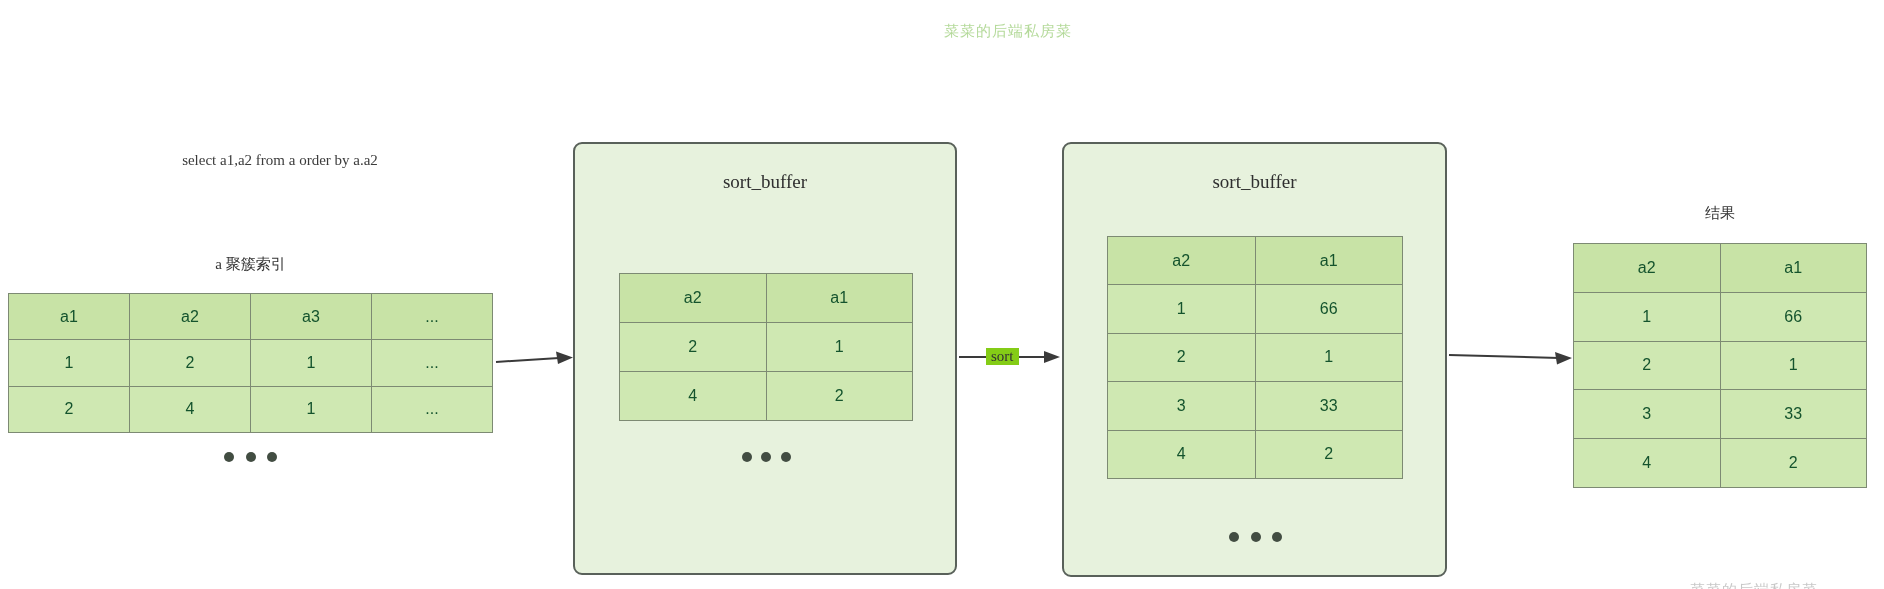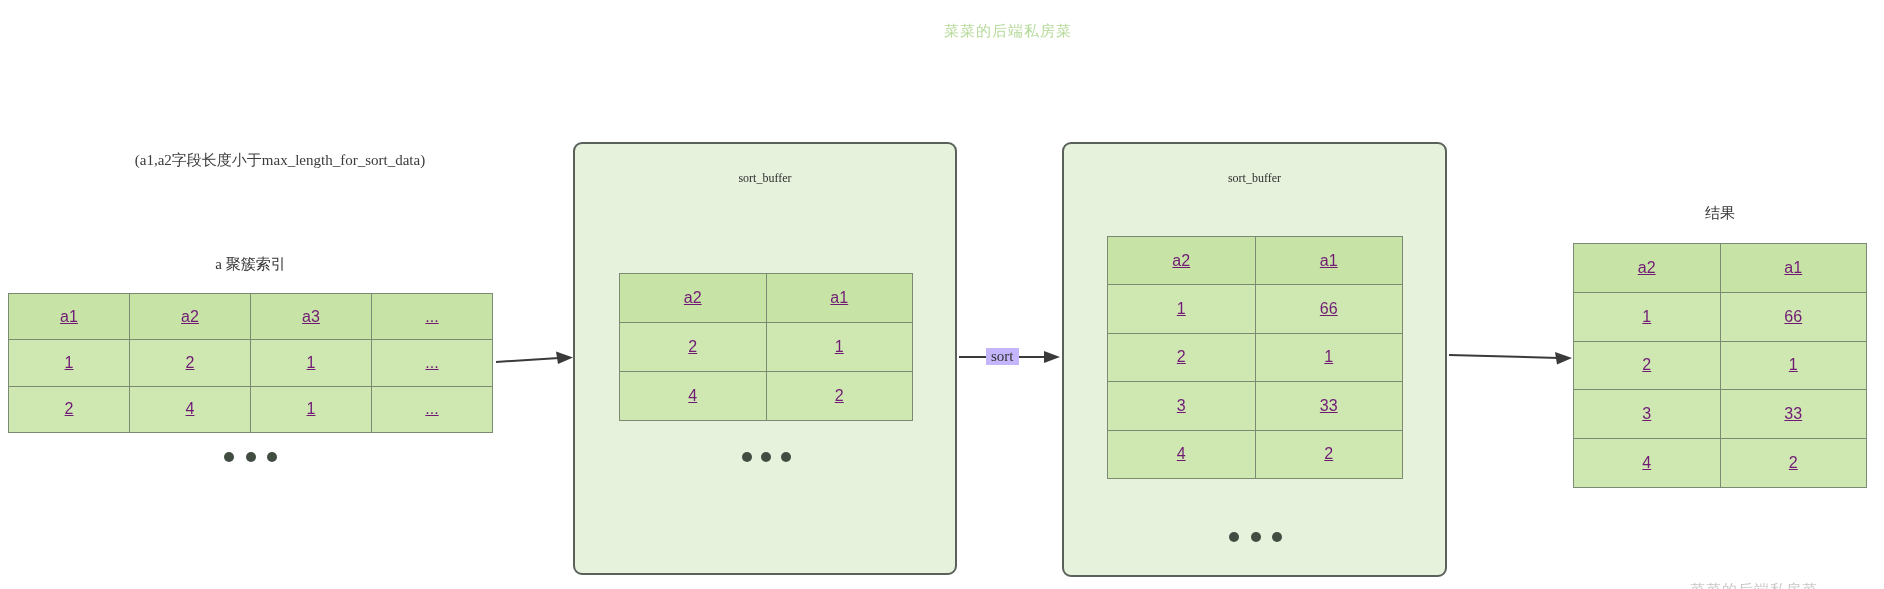--- a/index.html
+++ b/index.html
@@ -34,51 +34,50 @@
   }
   .diagram-label{
     text-align:center;font-size:15px;color:#333333;white-space:nowrap;
   }
   .bigbox{
     background:var(--box-fill);
     border:2px solid var(--box-border);
     border-radius:9px;
   }
   .boxtitle{
-    text-align:center;font-size:12px;color:#2f2f2f;
+    text-align:center;font-size:19px;color:#2f2f2f;
   }
   table.gtable{
     position:absolute;border-collapse:collapse;table-layout:fixed;
   }
   table.gtable td{
     border:1px solid var(--cell-border);
     background:var(--cell-fill);
     text-align:center;vertical-align:middle;
-    font-size:16px;color:#701a75;
+    font-size:16px;color:#14532d;
     padding:0;
-    text-decoration:underline;
   }
   table.gtable tr.hdr td{
     background:var(--header-fill);
   }
   .sort-label{
-    left:986px;top:348px;padding:0 5px;background:#c4b5fd;
+    left:986px;top:348px;padding:0 5px;background:#84cc16;
     font-size:15px;color:#333333;
   }
   svg.overlay{
     position:absolute;left:0;top:0;pointer-events:none;
   }
 </style>
 </head>
 <body>
 
 <div class="abs watermark-top">菜菜的后端私房菜</div>
 
 <div class="abs query-block">
-  <div>(a1,a2字段长度小于max_length_for_sort_data)</div>
+  <div>select a1,a2 from a order by a.a2</div>
 </div>
 
 <div class="abs diagram-label" style="left:8px;top:255px;width:485px;">a 聚簇索引</div>
 
 <table class="gtable" style="left:8px;top:293px;width:485px;height:140px;">
   <tbody>
       <tr class="hdr">
     <td>a1</td>
     <td>a2</td>
     <td>a3</td>

